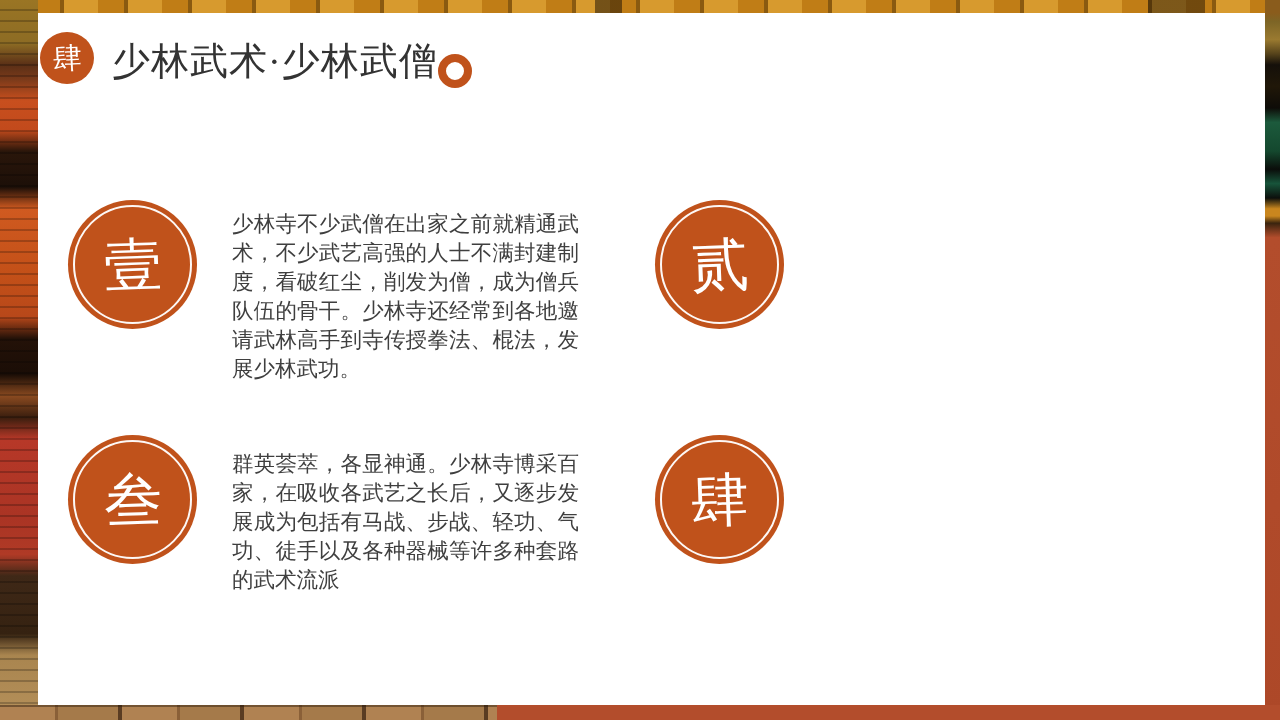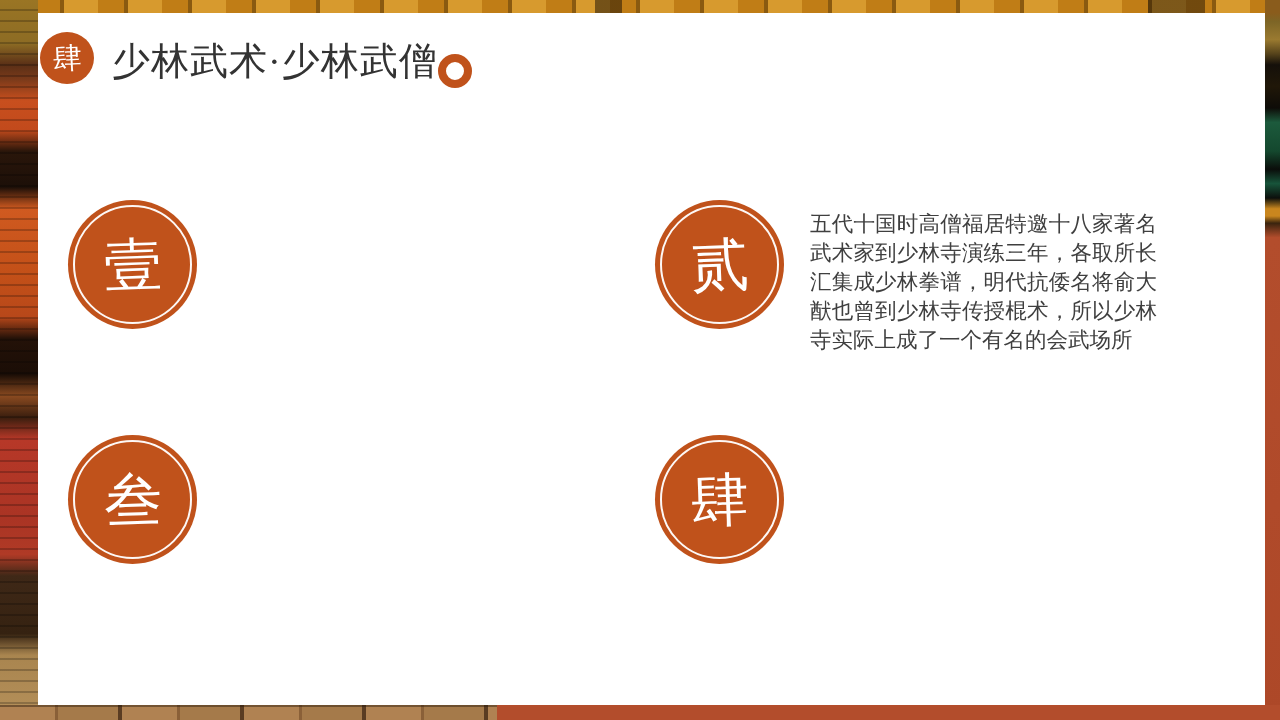--- a/index.html
+++ b/index.html
@@ -99,35 +99,36 @@
       </div>
       <span class="title-ring"></span>
       <h1 class="title">少林武术·少林武僧</h1>
     </div>
 
     <div class="block b1">
       <div class="circle">
         <span class="inner-ring"></span>
         <span class="circle-num">壹</span>
       </div>
+      <p class="text">少林寺不少武僧在出家之前就精通武术，不少武艺高强的人士不满封建制度，看破红尘，削发为僧，成为僧兵队伍的骨干。少林寺还经常到各地邀请武林高手到寺传授拳法、棍法，发展少林武功。</p>
     </div>
 
     <div class="block b2">
       <div class="circle">
         <span class="inner-ring"></span>
         <span class="circle-num">贰</span>
       </div>
-      <p class="text">五代十国时高僧福居特邀十八家著名武术家到少林寺演练三年，各取所长汇集成少林拳谱，明代抗倭名将俞大猷也曾到少林寺传授棍术，所以少林寺实际上成了一个有名的会武场所</p>
     </div>
 
     <div class="block b3">
       <div class="circle">
         <span class="inner-ring"></span>
         <span class="circle-num">叁</span>
       </div>
+      <p class="text">群英荟萃，各显神通。少林寺博采百家，在吸收各武艺之长后，又逐步发展成为包括有马战、步战、轻功、气功、徒手以及各种器械等许多种套路的武术流派</p>
     </div>
 
     <div class="block b4">
       <div class="circle">
         <span class="inner-ring"></span>
         <span class="circle-num">肆</span>
       </div>
     </div>
 
   </div>

